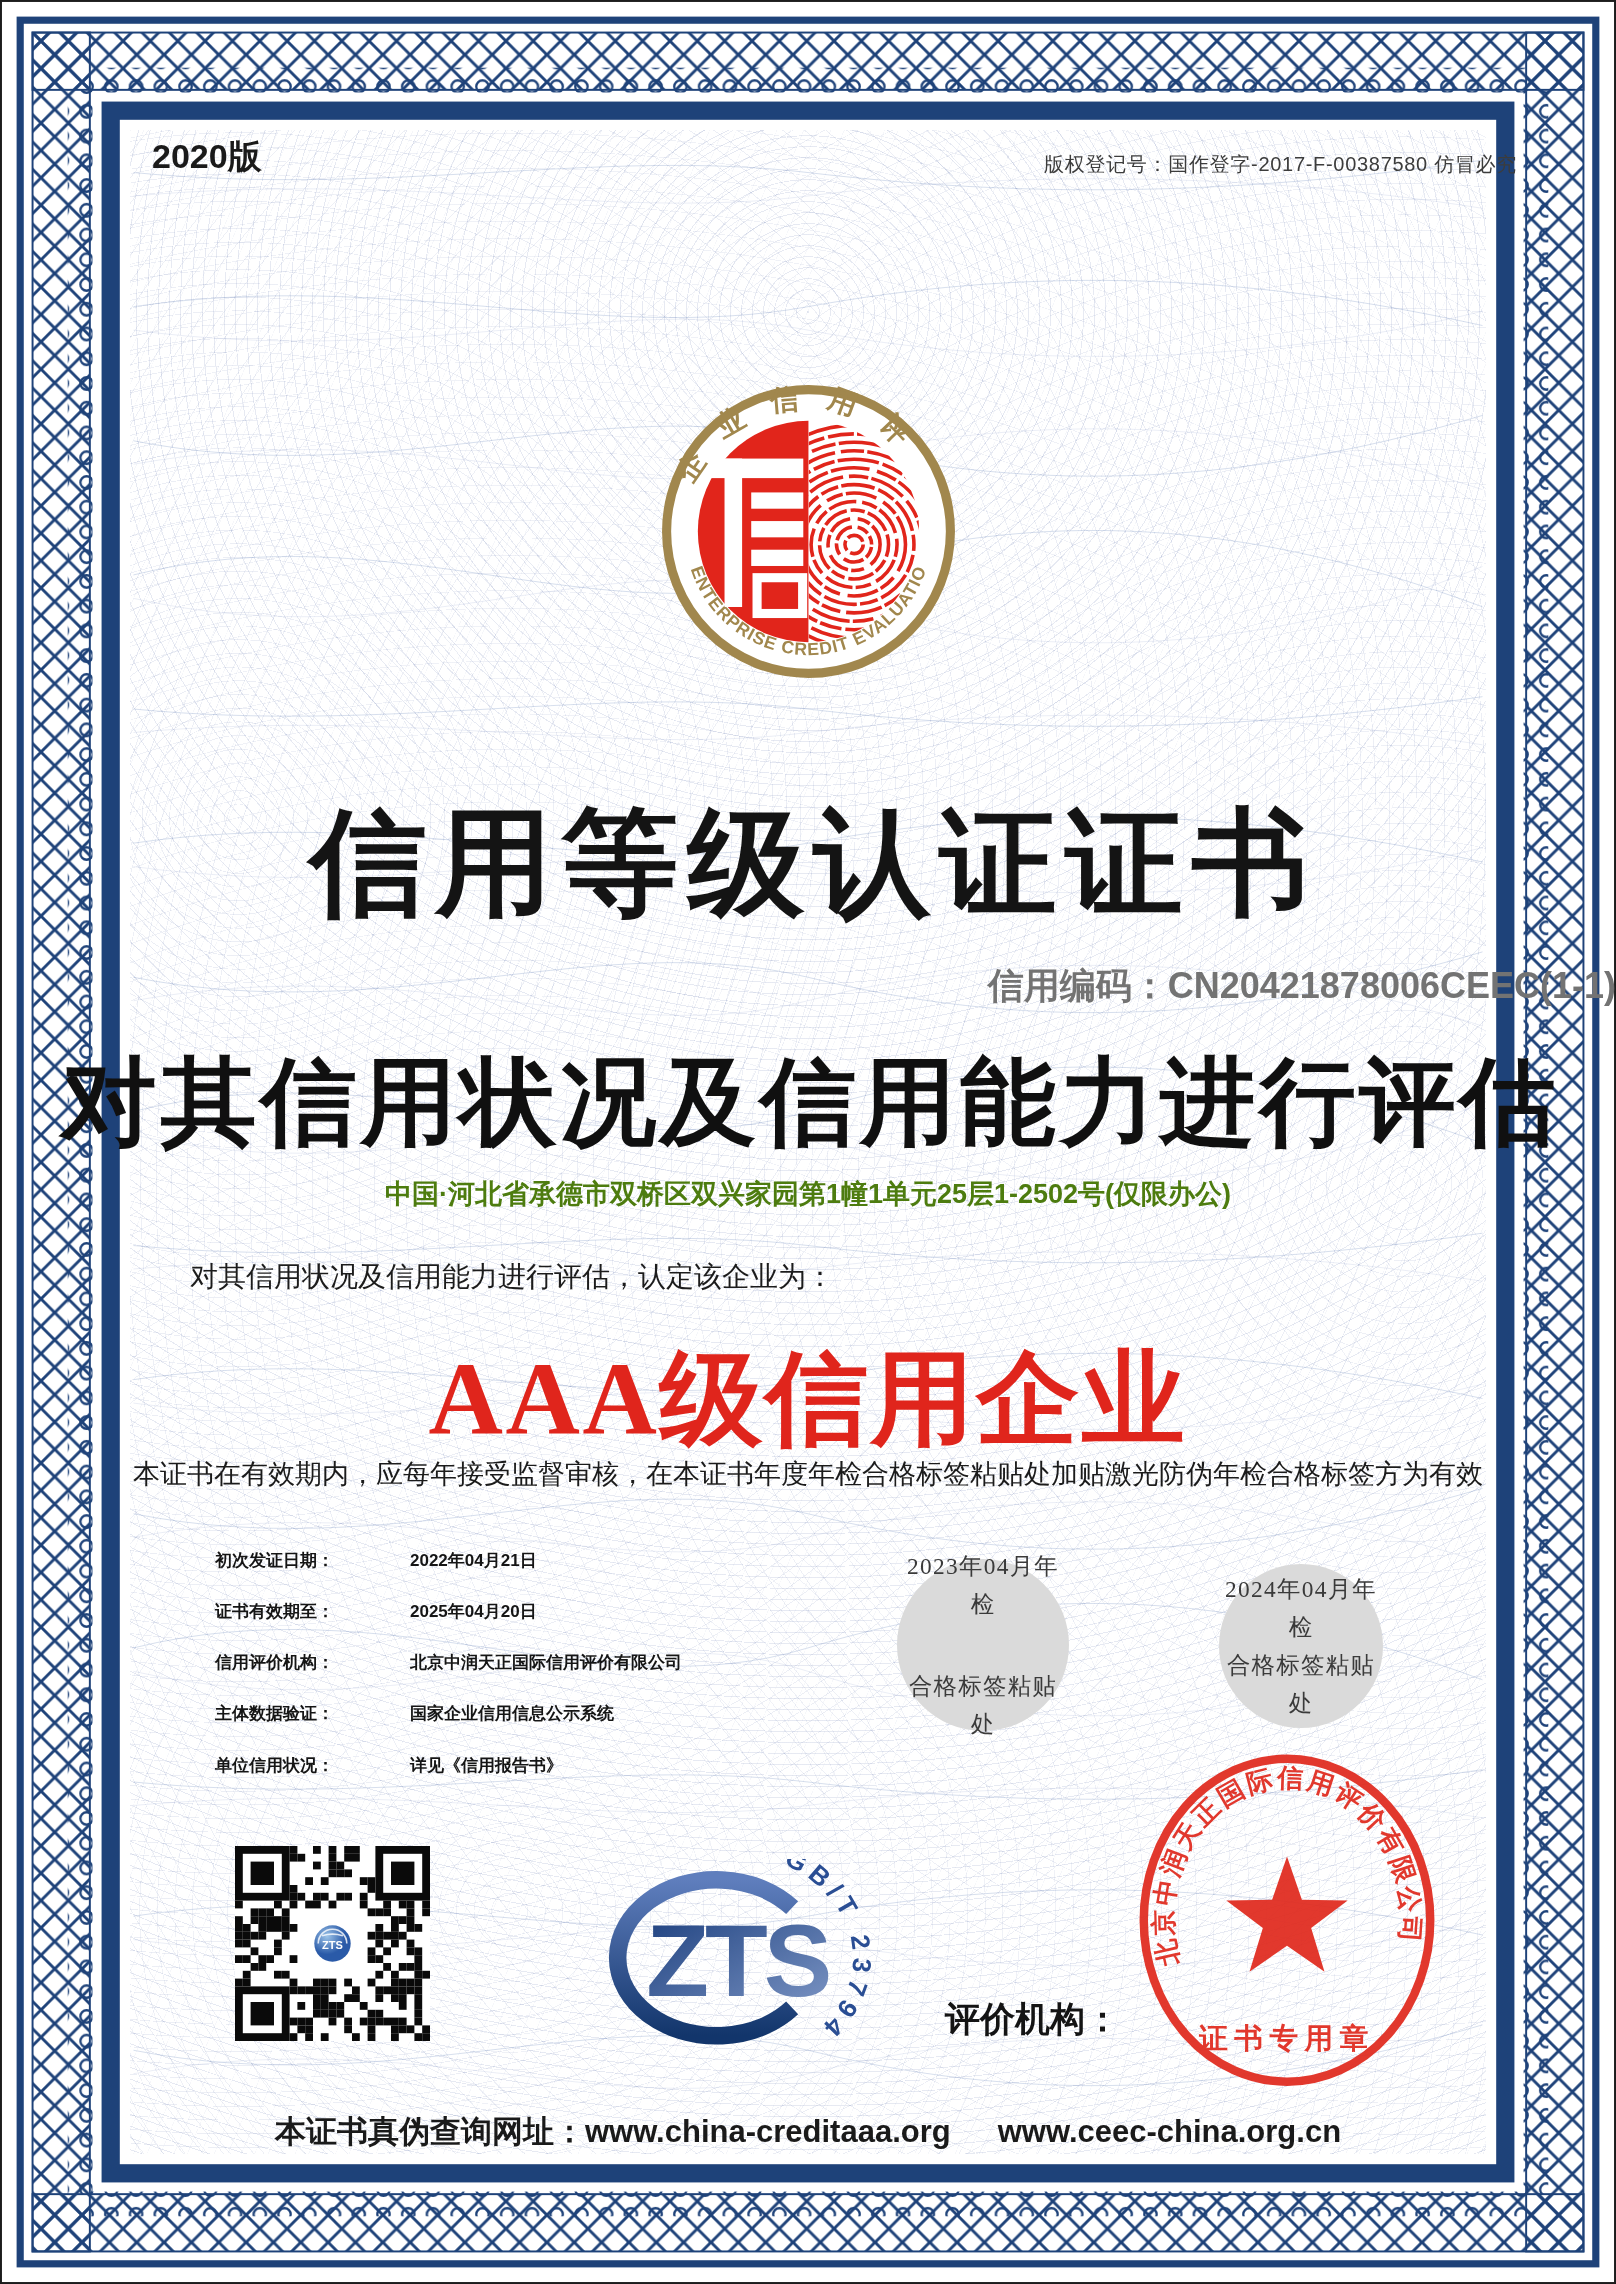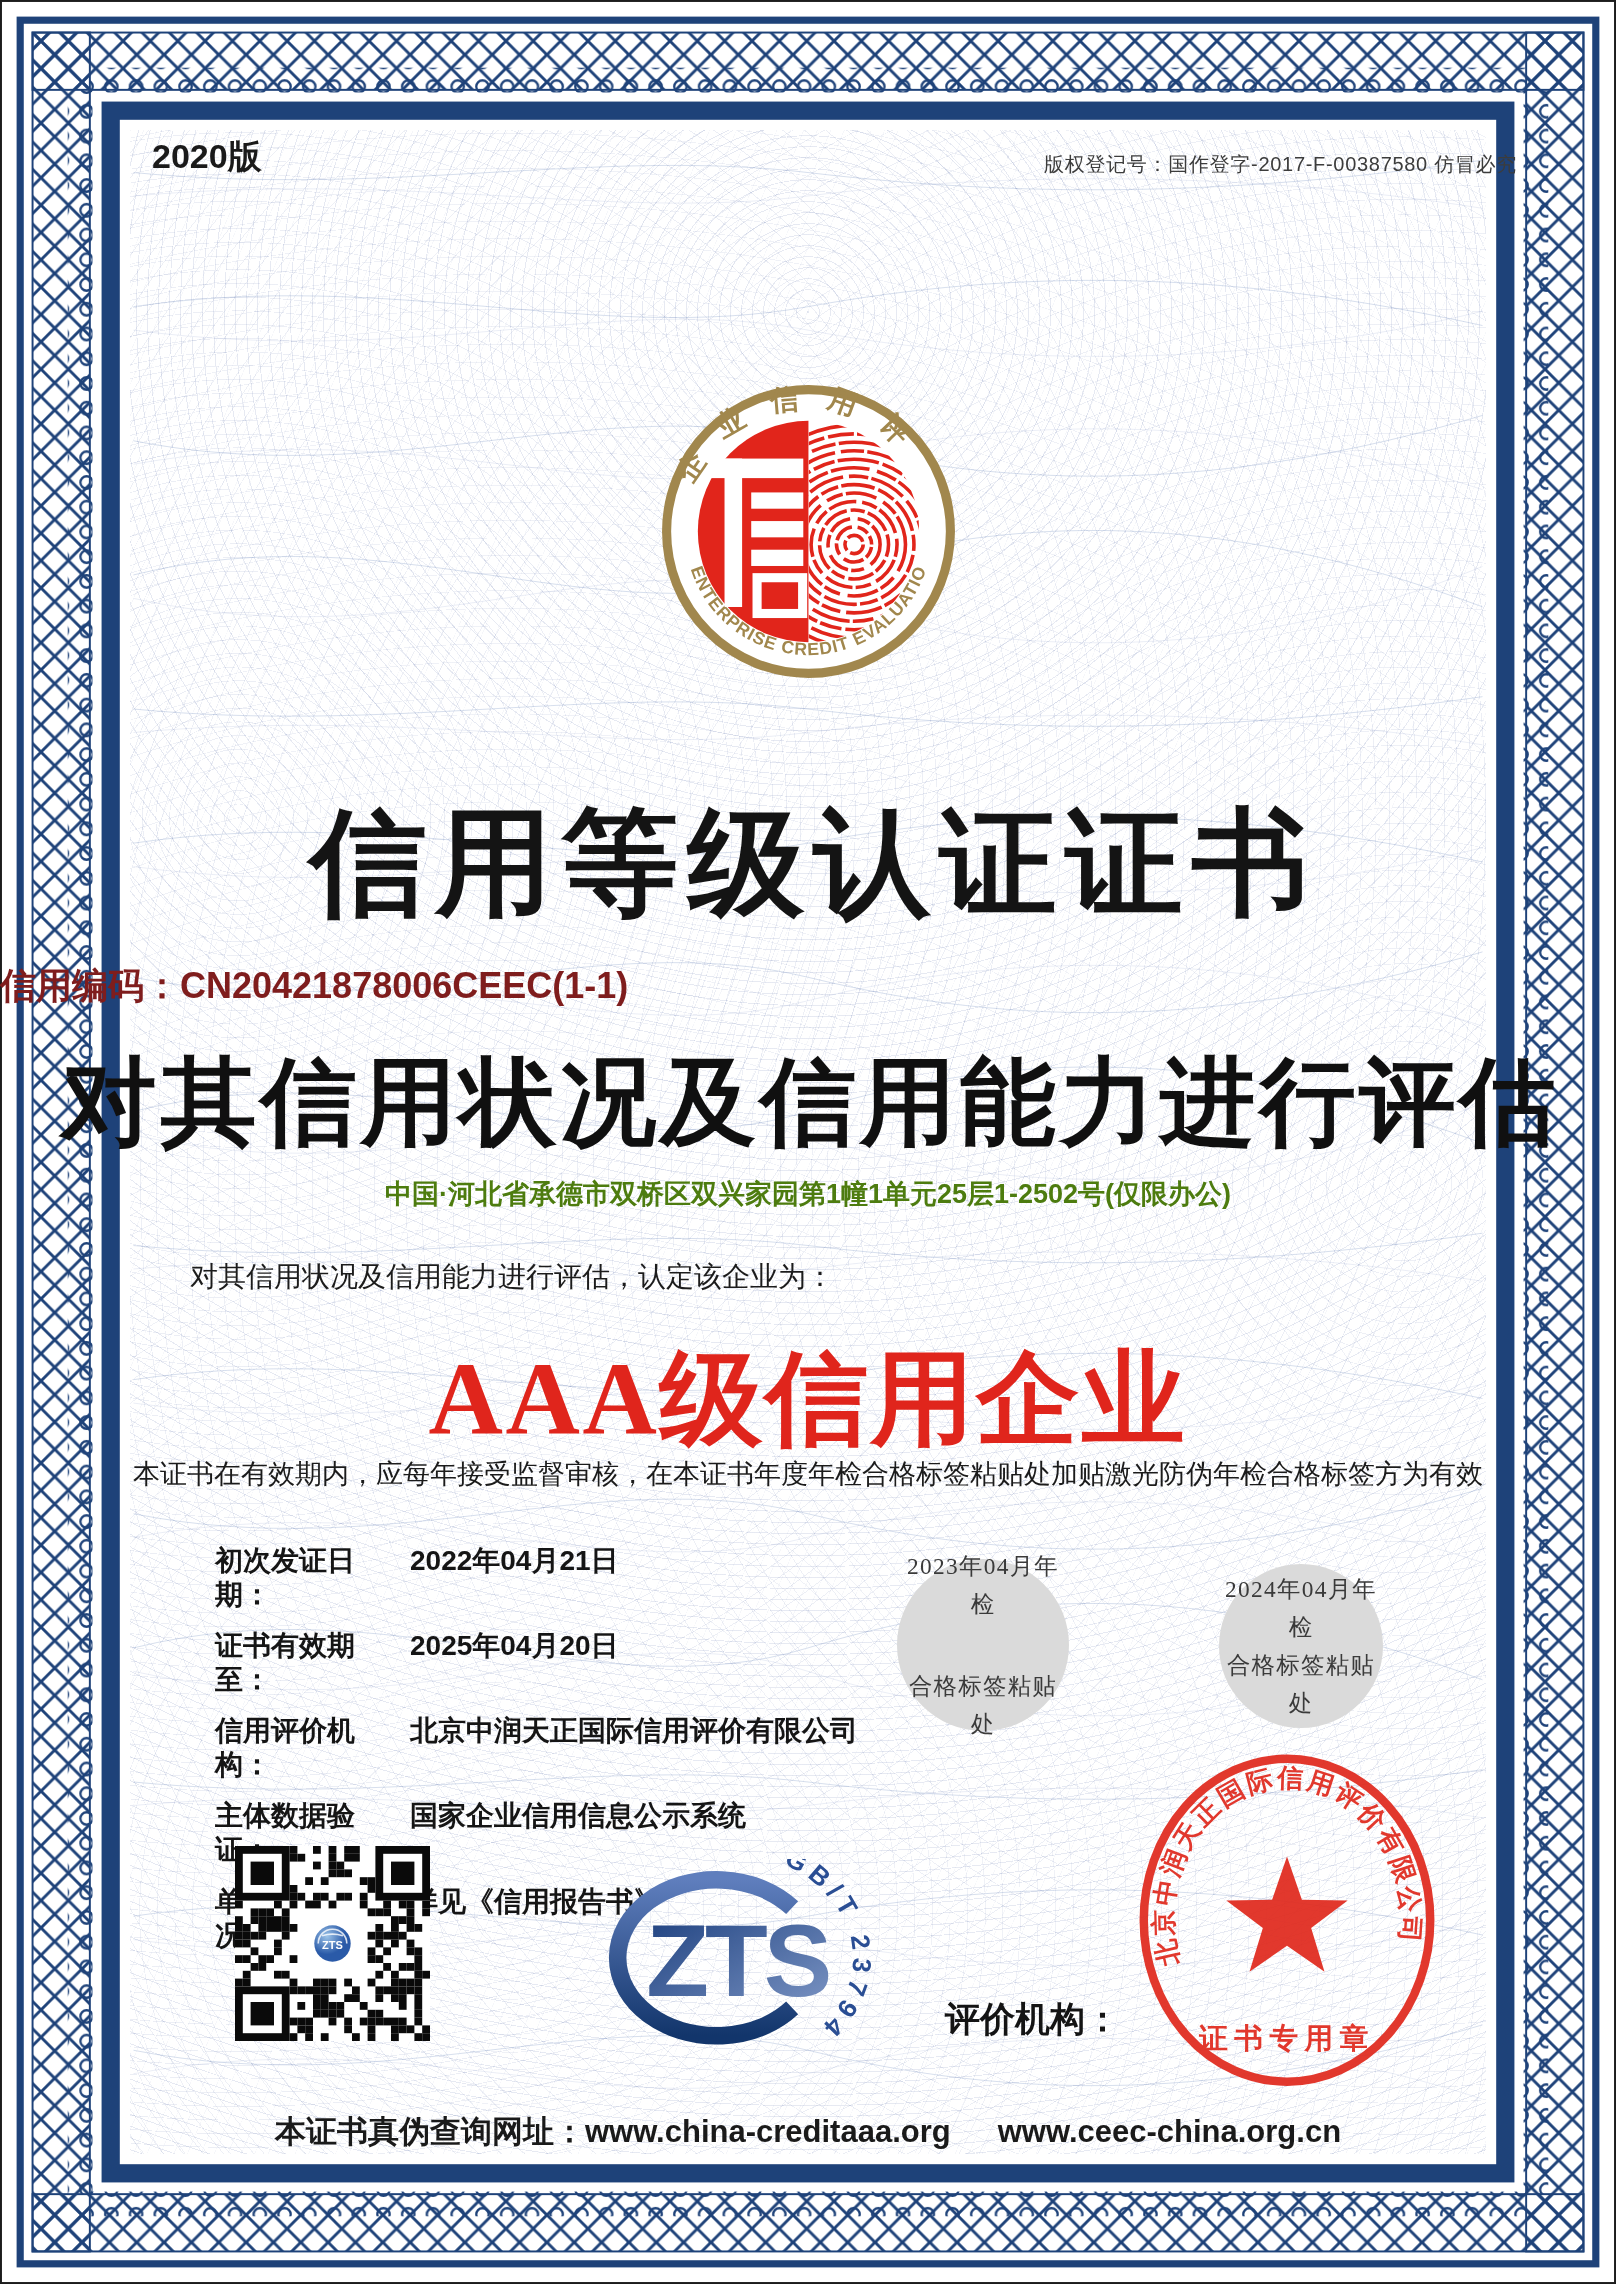--- a/index.html
+++ b/index.html
@@ -23,32 +23,32 @@
       repeating-radial-gradient(circle at 94% 52%, rgba(83,104,165,.10) 0 0.8px, transparent 0.8px 15.6px),
       repeating-radial-gradient(circle at 28% 88%, rgba(83,104,165,.09) 0 0.8px, transparent 0.8px 17.6px),
       repeating-linear-gradient(113deg, rgba(83,104,165,.055) 0 0.7px, transparent 0.7px 12.4px);
   }
 
   .edition{left:152px;top:134px;font-size:34px;font-weight:600;color:#1a1a1a;}
   .copyright{right:99px;top:151px;font-size:20px;font-weight:500;color:#3c3c3c;letter-spacing:0.7px;}
 
   .title{left:0;right:0;top:785px;text-align:center;font-size:117px;font-weight:900;
          letter-spacing:9px;padding-left:11px;color:#141414;}
-  .credit-line{left:0;right:0;top:962px;text-align:left;font-size:36px;font-weight:600;color:#7f1d1d;}
+  .credit-line{left:0;right:0;top:962px;text-align:right;font-size:36px;font-weight:600;color:#737373;}
   .company{left:0;right:0;top:1039px;text-align:center;font-size:96px;font-weight:900;letter-spacing:3.9px;padding-left:3.9px;color:#101010;}
   .address{left:0;right:0;top:1176px;text-align:center;font-size:27px;font-weight:700;color:#4d7c0f;}
 
   .paragraph{left:190px;width:1247px;top:1247px;font-size:28px;line-height:60px;font-weight:500;color:#1c1c1c;}
   .paragraph .l1{text-indent:57px;}
 
   .rating{left:0;right:0;top:1331px;text-align:center;font-family:"Liberation Serif","DejaVu Serif",serif;
           font-size:103px;font-weight:700;letter-spacing:2.6px;color:var(--red);}
   .validity{left:0;right:0;top:1456px;text-align:center;font-size:27px;font-weight:500;color:#1b1b1b;}
 
-  .fields{left:215px;top:1544px;font-size:28px;font-weight:600;color:#151515;}
+  .fields{left:215px;top:1544px;font-size:17px;font-weight:600;color:#151515;}
   .fields .row{display:flex;margin-bottom:17px;line-height:34px;}
   .fields .lab{width:195px;flex:0 0 195px;}
   .fields .row.url-row{padding-left:195px;}
   .fields .row.last{margin-top:18px;}
 
   .sticker{border-radius:50%;background:var(--gray-circle);display:flex;flex-direction:column;
            align-items:center;justify-content:center;text-align:center;
            font-family:"Liberation Serif","DejaVu Serif",serif;font-size:23.4px;line-height:38px;
            color:#3a3a3a;letter-spacing:1.3px;z-index:1;}
   .sticker.s1{left:897px;top:1559px;width:172px;height:172px;gap:44px;}

